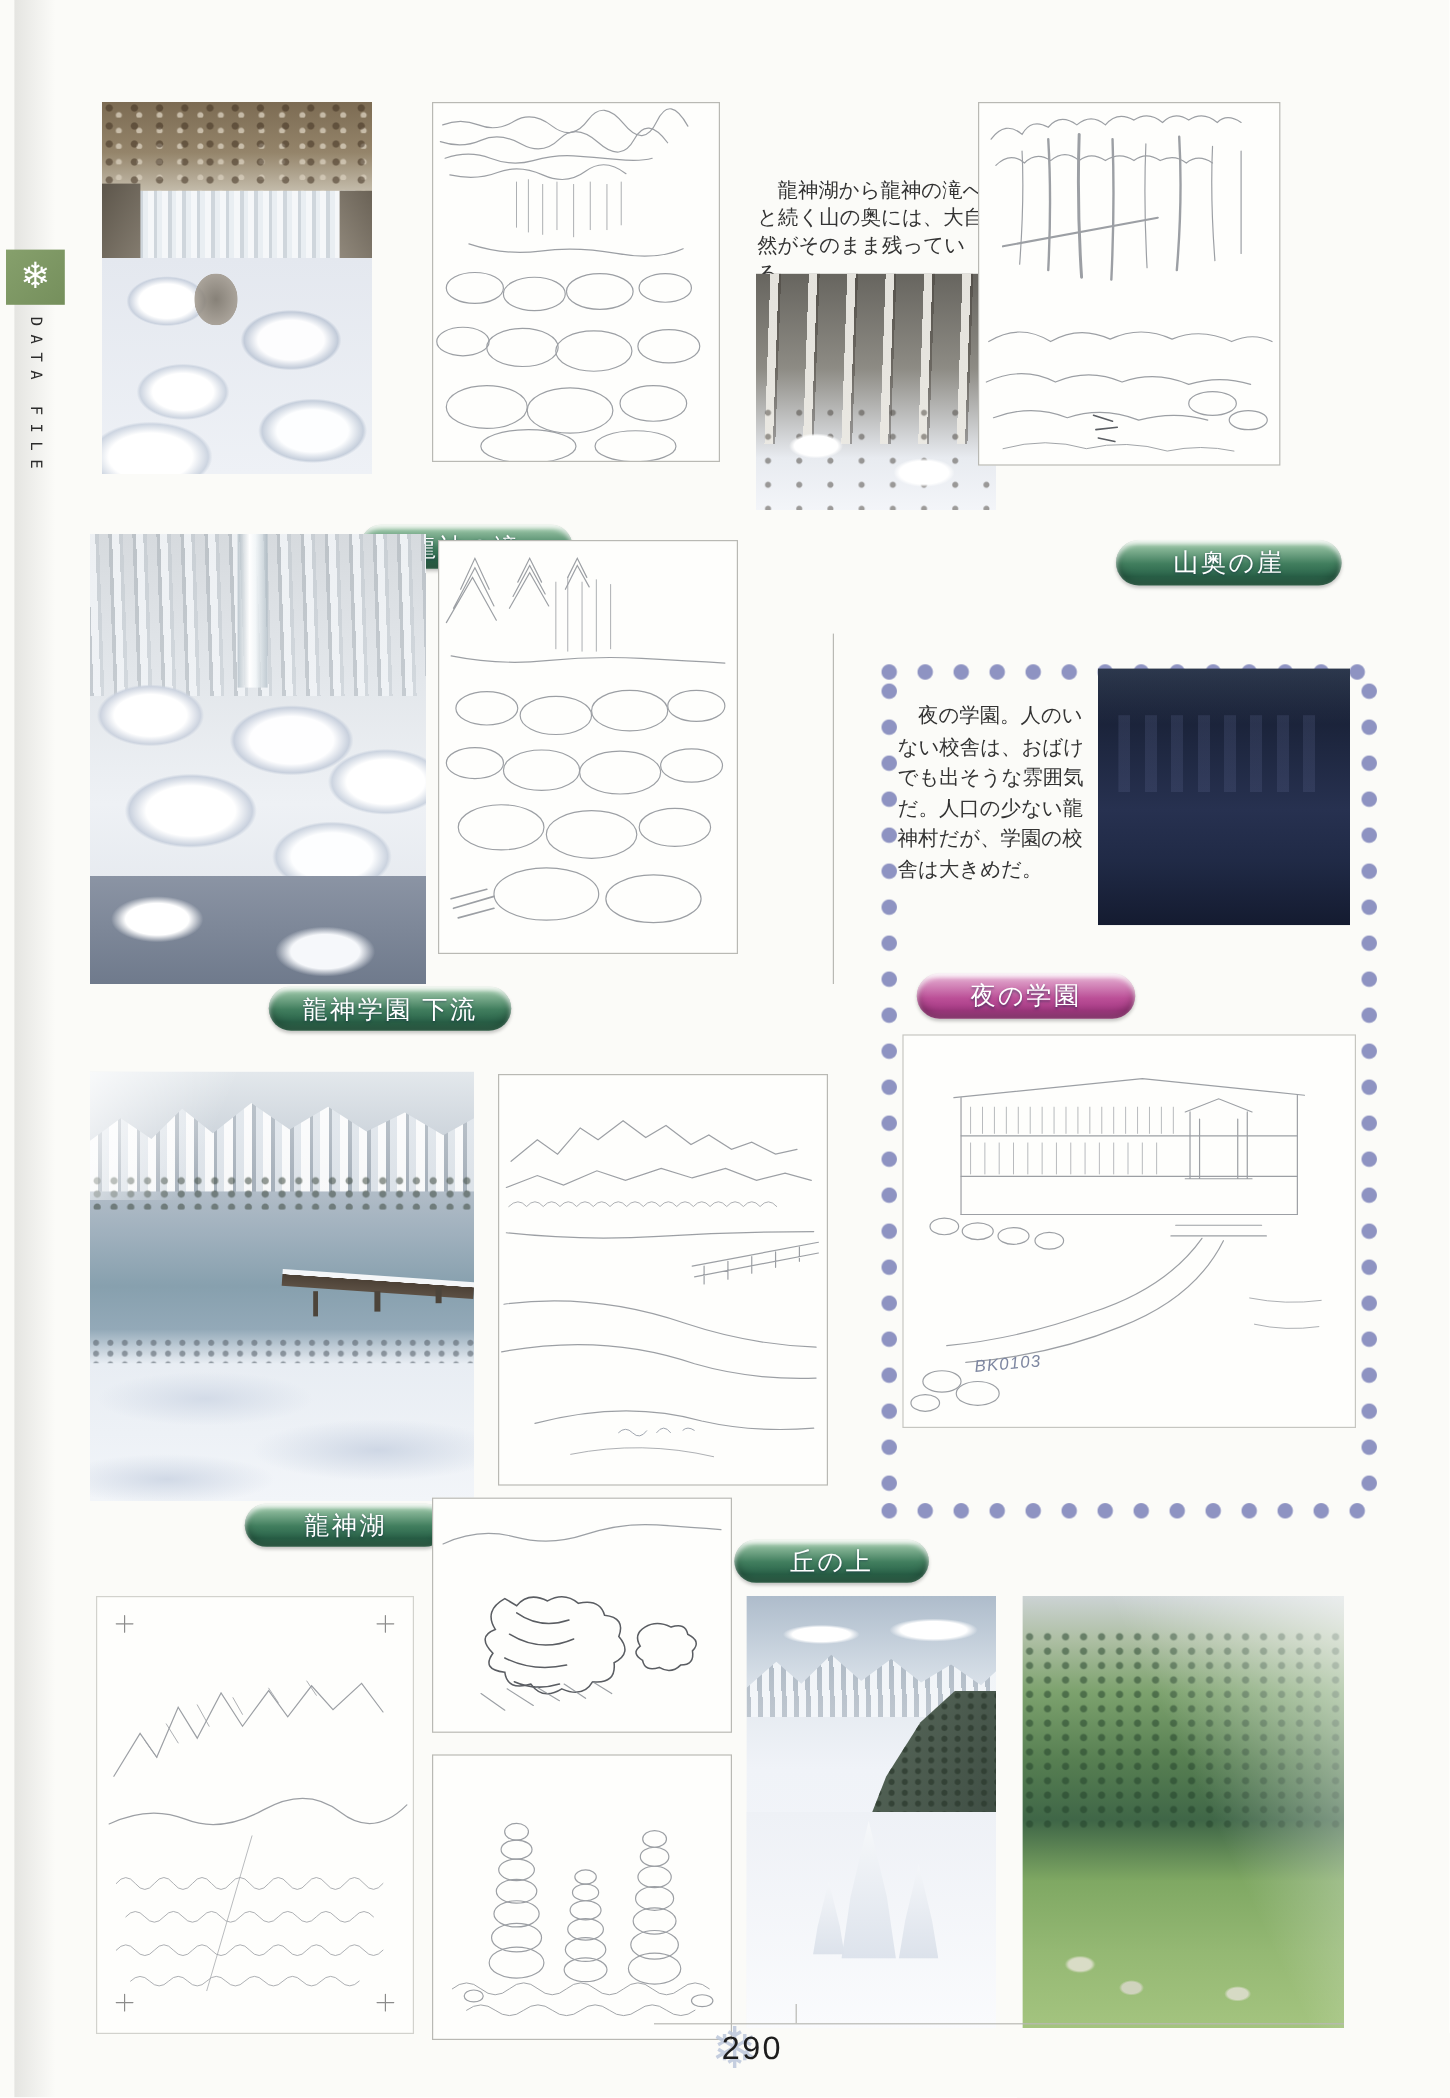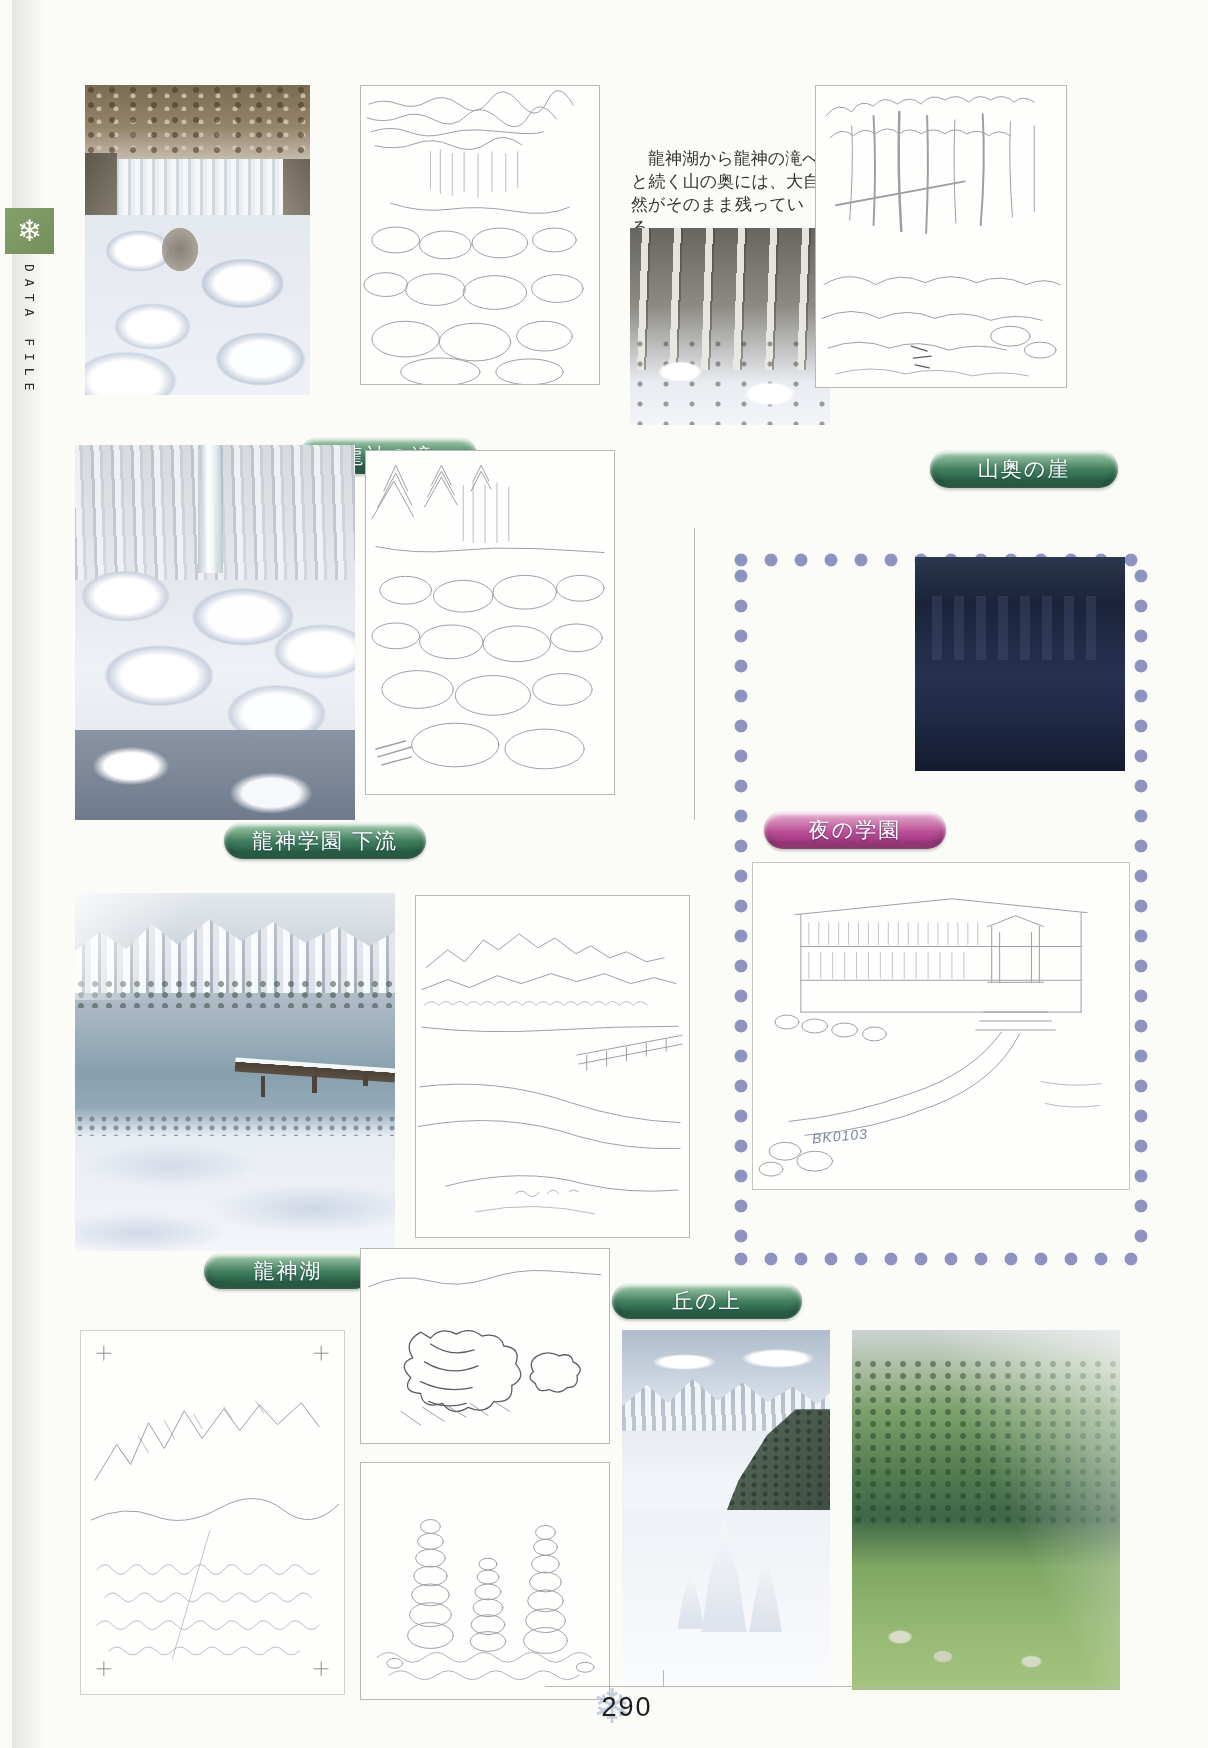--- a/index.html
+++ b/index.html
@@ -218,20 +218,21 @@
 
   <div class="pill green" style="left:204px;top:1253px;width:168px;height:36px">
     <span>龍神湖</span>
   </div>
 
   <div class="dots-h" style="left:733px;top:552px;width:416px"></div>
   <div class="dots-h" style="left:733px;top:1251px;width:416px"></div>
   <div class="dots-v" style="left:733px;top:568px;height:683px"></div>
   <div class="dots-v" style="left:1133px;top:568px;height:683px"></div>
 
+  <div class="caption cap-school">　夜の学園。人のいない校舎は、おばけでも出そうな雰囲気だ。人口の少ない龍神村だが、学園の校舎は大きめだ。</div>
 
   <div class="photo" style="left:915px;top:557px;width:210px;height:214px">
     <div style="inset:0;width:100%;height:100%;background:linear-gradient(180deg,#131a2c 0%,#1e2740 30%,#273150 55%,#202a46 75%,#141b30 100%)"></div>
     <div style="left:8%;top:18%;width:84%;height:30%;background:repeating-linear-gradient(90deg, rgba(90,100,140,.25) 0 10px, transparent 10px 22px);"></div>
     <div style="left:0;top:0;width:100%;height:22%;background:linear-gradient(180deg, rgba(70,86,110,.5), transparent);"></div>
   </div>
 
   <div class="pill pink" style="left:764px;top:811px;width:182px;height:38px">
     <span>夜の学園</span>
   </div>
@@ -311,21 +312,21 @@
           <ellipse cx="186" cy="159" rx="20" ry="12"></ellipse>
         <ellipse cx="186" cy="179" rx="22" ry="13"></ellipse>
         <path d="M16,196 q12,-10 24,0 t24,0 t24,0 t24,0 t24,0 t24,0 t24,0 t24,0 t24,0" stroke-width=".8"></path>
         <path d="M28,214 q12,-9 24,0 t24,0 t24,0 t24,0 t24,0 t24,0 t24,0 t24,0" stroke-width=".8"></path>
         <ellipse cx="34" cy="202" rx="8" ry="5"></ellipse>
           <ellipse cx="226" cy="206" rx="9" ry="5"></ellipse>
       </g>
     </svg>
   </div>
 
-  <div class="pill green" style="left:612px;top:1283px;width:190px;height:36px">
+  <div class="pill green" style="left:612px;top:1283px;width:162px;height:36px">
     <span>丘の上</span>
   </div>
 
   <div class="photo" style="left:622px;top:1330px;width:208px;height:360px">
     <div style="inset:0;width:100%;height:100%;background:linear-gradient(180deg,#aebccb 0%,#c7d2dd 12%,#e6ebf1 26%,#f0f3f8 40%,#f5f7fa 100%)"></div>
     <div style="left:0;top:4%;width:100%;height:10%;background-image:radial-gradient(ellipse 40px 10px at 30% 50%, #fff 60%, transparent 80%),radial-gradient(ellipse 46px 12px at 75% 40%, #fff 60%, transparent 80%);"></div>
     <div style="left:0;top:12%;width:100%;height:16%;background:repeating-linear-gradient(88deg, rgba(148,160,172,.5) 0 4px, rgba(244,247,250,.9) 4px 10px);clip-path:polygon(0 100%,0 58%,12% 20%,22% 52%,34% 10%,46% 48%,58% 16%,70% 50%,82% 24%,94% 54%,100% 34%,100% 100%);"></div>
     <div style="left:45%;top:22%;width:55%;height:36%;background-image:radial-gradient(circle at 5px 4px, rgba(44,58,46,.75) 2px, transparent 3px),linear-gradient(120deg,#5a6a5c,#3d4c42);background-size:11px 9px,auto;clip-path:polygon(100% 0,100% 100%,0 100%,20% 55%,45% 20%,70% 0);"></div>
     <div style="left:0;top:50%;width:100%;height:50%;background:linear-gradient(180deg,#eef1f6,#fafbfd)"></div>
     <div style="left:36%;top:52%;width:26%;height:32%;background:linear-gradient(180deg,#f6f8fa,#dde3ec);clip-path:polygon(50% 0,78% 55%,92% 100%,8% 100%,22% 55%);"></div>

